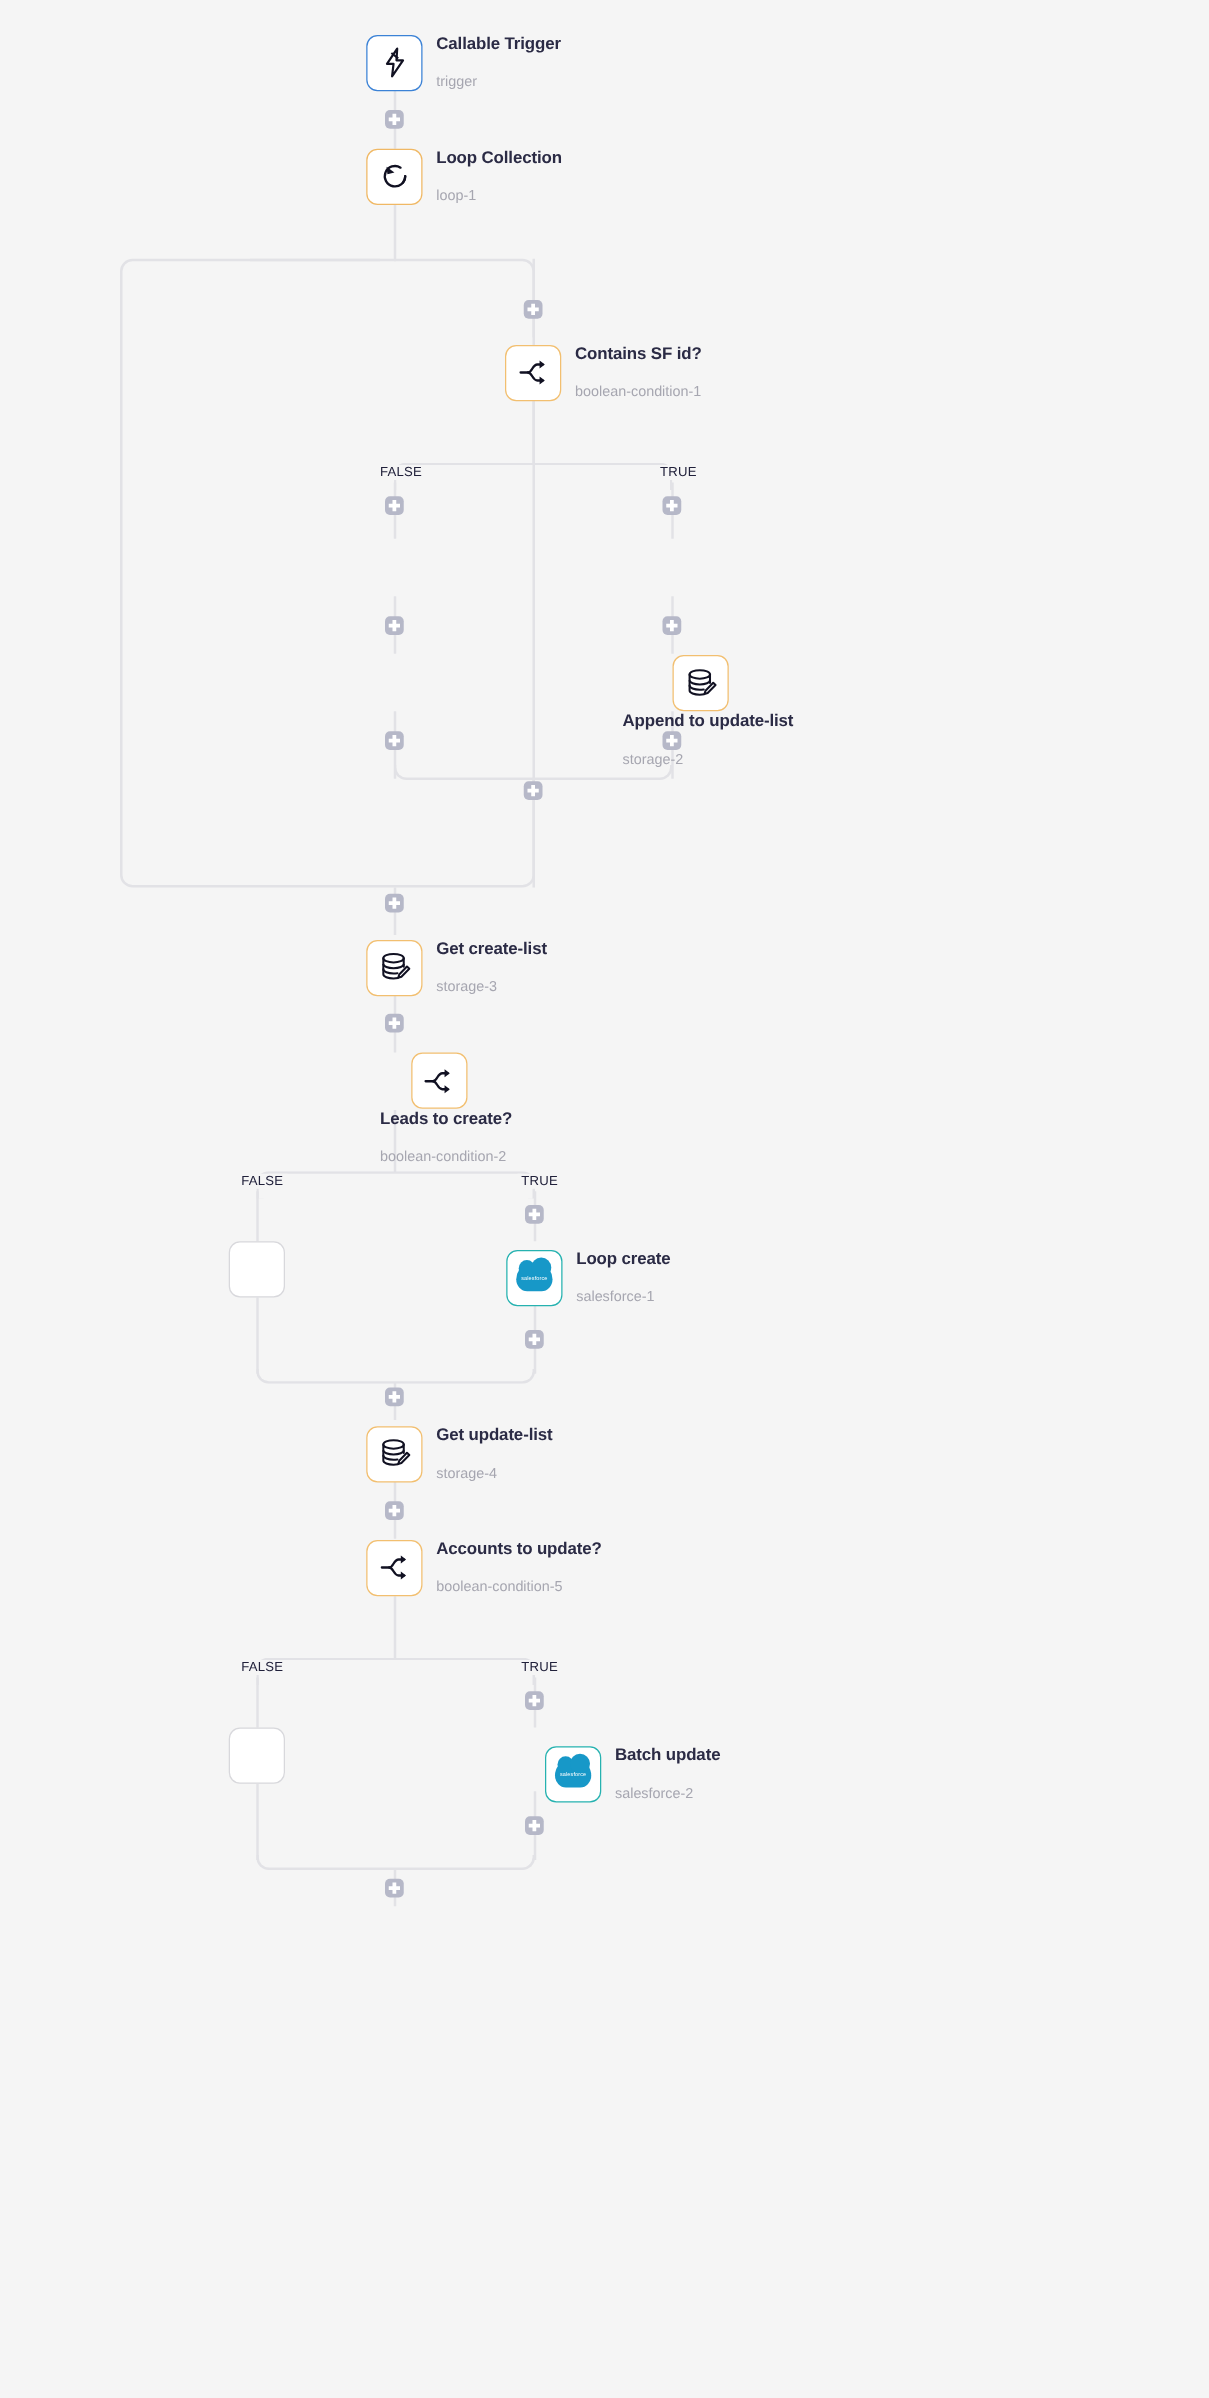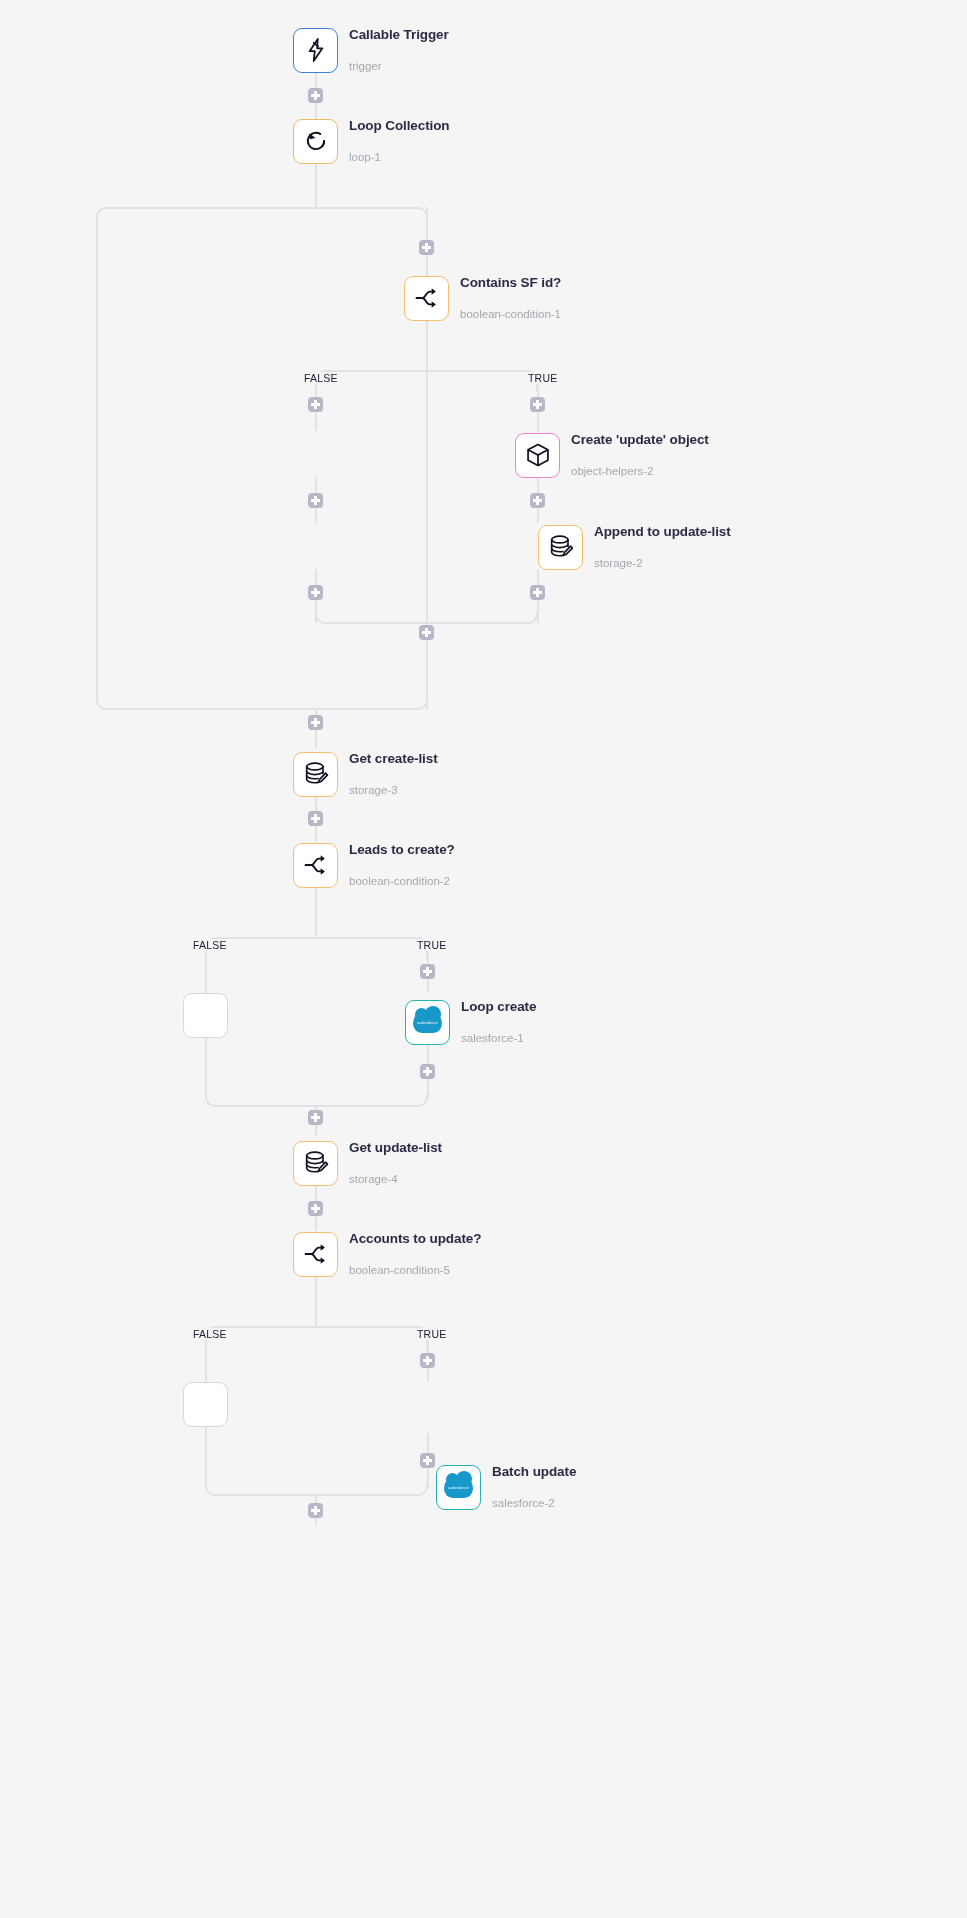--- a/index.html
+++ b/index.html
@@ -286,36 +286,23 @@
         <path d="M16 14.7 L19.6 17.5 L16 20.3 Z" fill="#111122"></path>
       </svg>
     </div>
     <div class="node-label">
       <div class="node-title">Contains SF id?</div>
       <div class="node-sub">boolean-condition-1</div>
     </div>
   </div>
 
 
-  <div class="node" style="left:515px; top:432px;">
-    <div class="node-box object">
-      <svg class="node-icon" viewBox="0 0 24 24">
-        <path d="M12 3 L20.5 7.5 L20.5 16.5 L12 21 L3.5 16.5 L3.5 7.5 Z" fill="none" stroke="#111122" stroke-width="1.5" stroke-linejoin="round"></path>
-        <path d="M3.5 7.5 L12 12 L20.5 7.5" fill="none" stroke="#111122" stroke-width="1.5" stroke-linejoin="round"></path>
-        <path d="M12 12 L12 21" fill="none" stroke="#111122" stroke-width="1.5"></path>
-      </svg>
-    </div>
-    <div class="node-label">
-      <div class="node-title">Create 'update' object</div>
-      <div class="node-sub">object-helpers-2</div>
-    </div>
-  </div>
-
-
-  <div class="node" style="left:538px; top:524px;">
+
+
+  <div class="node" style="left:487px; top:524px;flex-direction:column;">
     <div class="node-box storage">
       <svg class="node-icon" viewBox="0 0 24 24">
         <ellipse cx="11" cy="5.6" rx="7" ry="2.9" fill="none" stroke="#111122" stroke-width="1.4"></ellipse>
         <path d="M4 5.6 V16.6 C4 18.2 7.1 19.5 11 19.5 C12.1 19.5 13.1 19.4 14 19.2" fill="none" stroke="#111122" stroke-width="1.4" stroke-linecap="round"></path>
         <path d="M18 5.6 V11.5" fill="none" stroke="#111122" stroke-width="1.4" stroke-linecap="round"></path>
         <path d="M4 9.6 C4 11.2 7.1 12.5 11 12.5 C14.9 12.5 18 11.2 18 9.6" fill="none" stroke="#111122" stroke-width="1.4"></path>
         <path d="M4 13.2 C4 14.8 7.1 16.1 11 16.1 C12 16.1 12.9 16 13.7 15.9" fill="none" stroke="#111122" stroke-width="1.4" stroke-linecap="round"></path>
         <path d="M20.2 11.3 L21.8 12.9 L16.4 18.3 L14.2 19 L14.9 16.8 Z" fill="none" stroke="#111122" stroke-width="1.4" stroke-linejoin="round"></path>
       </svg>
     </div>
@@ -335,21 +322,21 @@
         <path d="M4 13.2 C4 14.8 7.1 16.1 11 16.1 C12 16.1 12.9 16 13.7 15.9" fill="none" stroke="#111122" stroke-width="1.4" stroke-linecap="round"></path>
         <path d="M20.2 11.3 L21.8 12.9 L16.4 18.3 L14.2 19 L14.9 16.8 Z" fill="none" stroke="#111122" stroke-width="1.4" stroke-linejoin="round"></path>
       </svg>
     </div>
     <div class="node-label">
       <div class="node-title">Get create-list</div>
       <div class="node-sub">storage-3</div>
     </div>
   </div>
 
-  <div class="node" style="left:293px; top:842px;">
+  <div class="node" style="left:293px; top:842px;flex-direction:column;">
     <div class="node-box cond">
       <svg class="node-icon" viewBox="0 0 24 24">
         <path d="M3 12 H8 C11 12 11 6.5 14.5 6.5 H18" fill="none" stroke="#111122" stroke-width="1.6" stroke-linecap="round"></path>
         <path d="M8 12 C11 12 11 17.5 14.5 17.5 H18" fill="none" stroke="#111122" stroke-width="1.6" stroke-linecap="round"></path>
         <path d="M16 3.7 L19.6 6.5 L16 9.3 Z" fill="#111122"></path>
         <path d="M16 14.7 L19.6 17.5 L16 20.3 Z" fill="#111122"></path>
       </svg>
     </div>
     <div class="node-label">
       <div class="node-title">Leads to create?</div>
@@ -402,21 +389,21 @@
     <div class="node-label">
       <div class="node-title">Accounts to update?</div>
       <div class="node-sub">boolean-condition-5</div>
     </div>
   </div>
 
   <div class="node" style="left:183px; top:1382px;">
     <div class="node-box empty"></div>
   </div>
 
-  <div class="node" style="left:405px; top:1464px;padding-left:31px;">
+  <div class="node" style="left:405px; top:1396px;padding-left:31px;">
     <div class="node-box salesforce">
       <div class="sf-cloud">
         <span class="sf-text">salesforce</span>
       </div>
     </div>
     <div class="node-label">
       <div class="node-title">Batch update</div>
       <div class="node-sub">salesforce-2</div>
     </div>
   </div>

